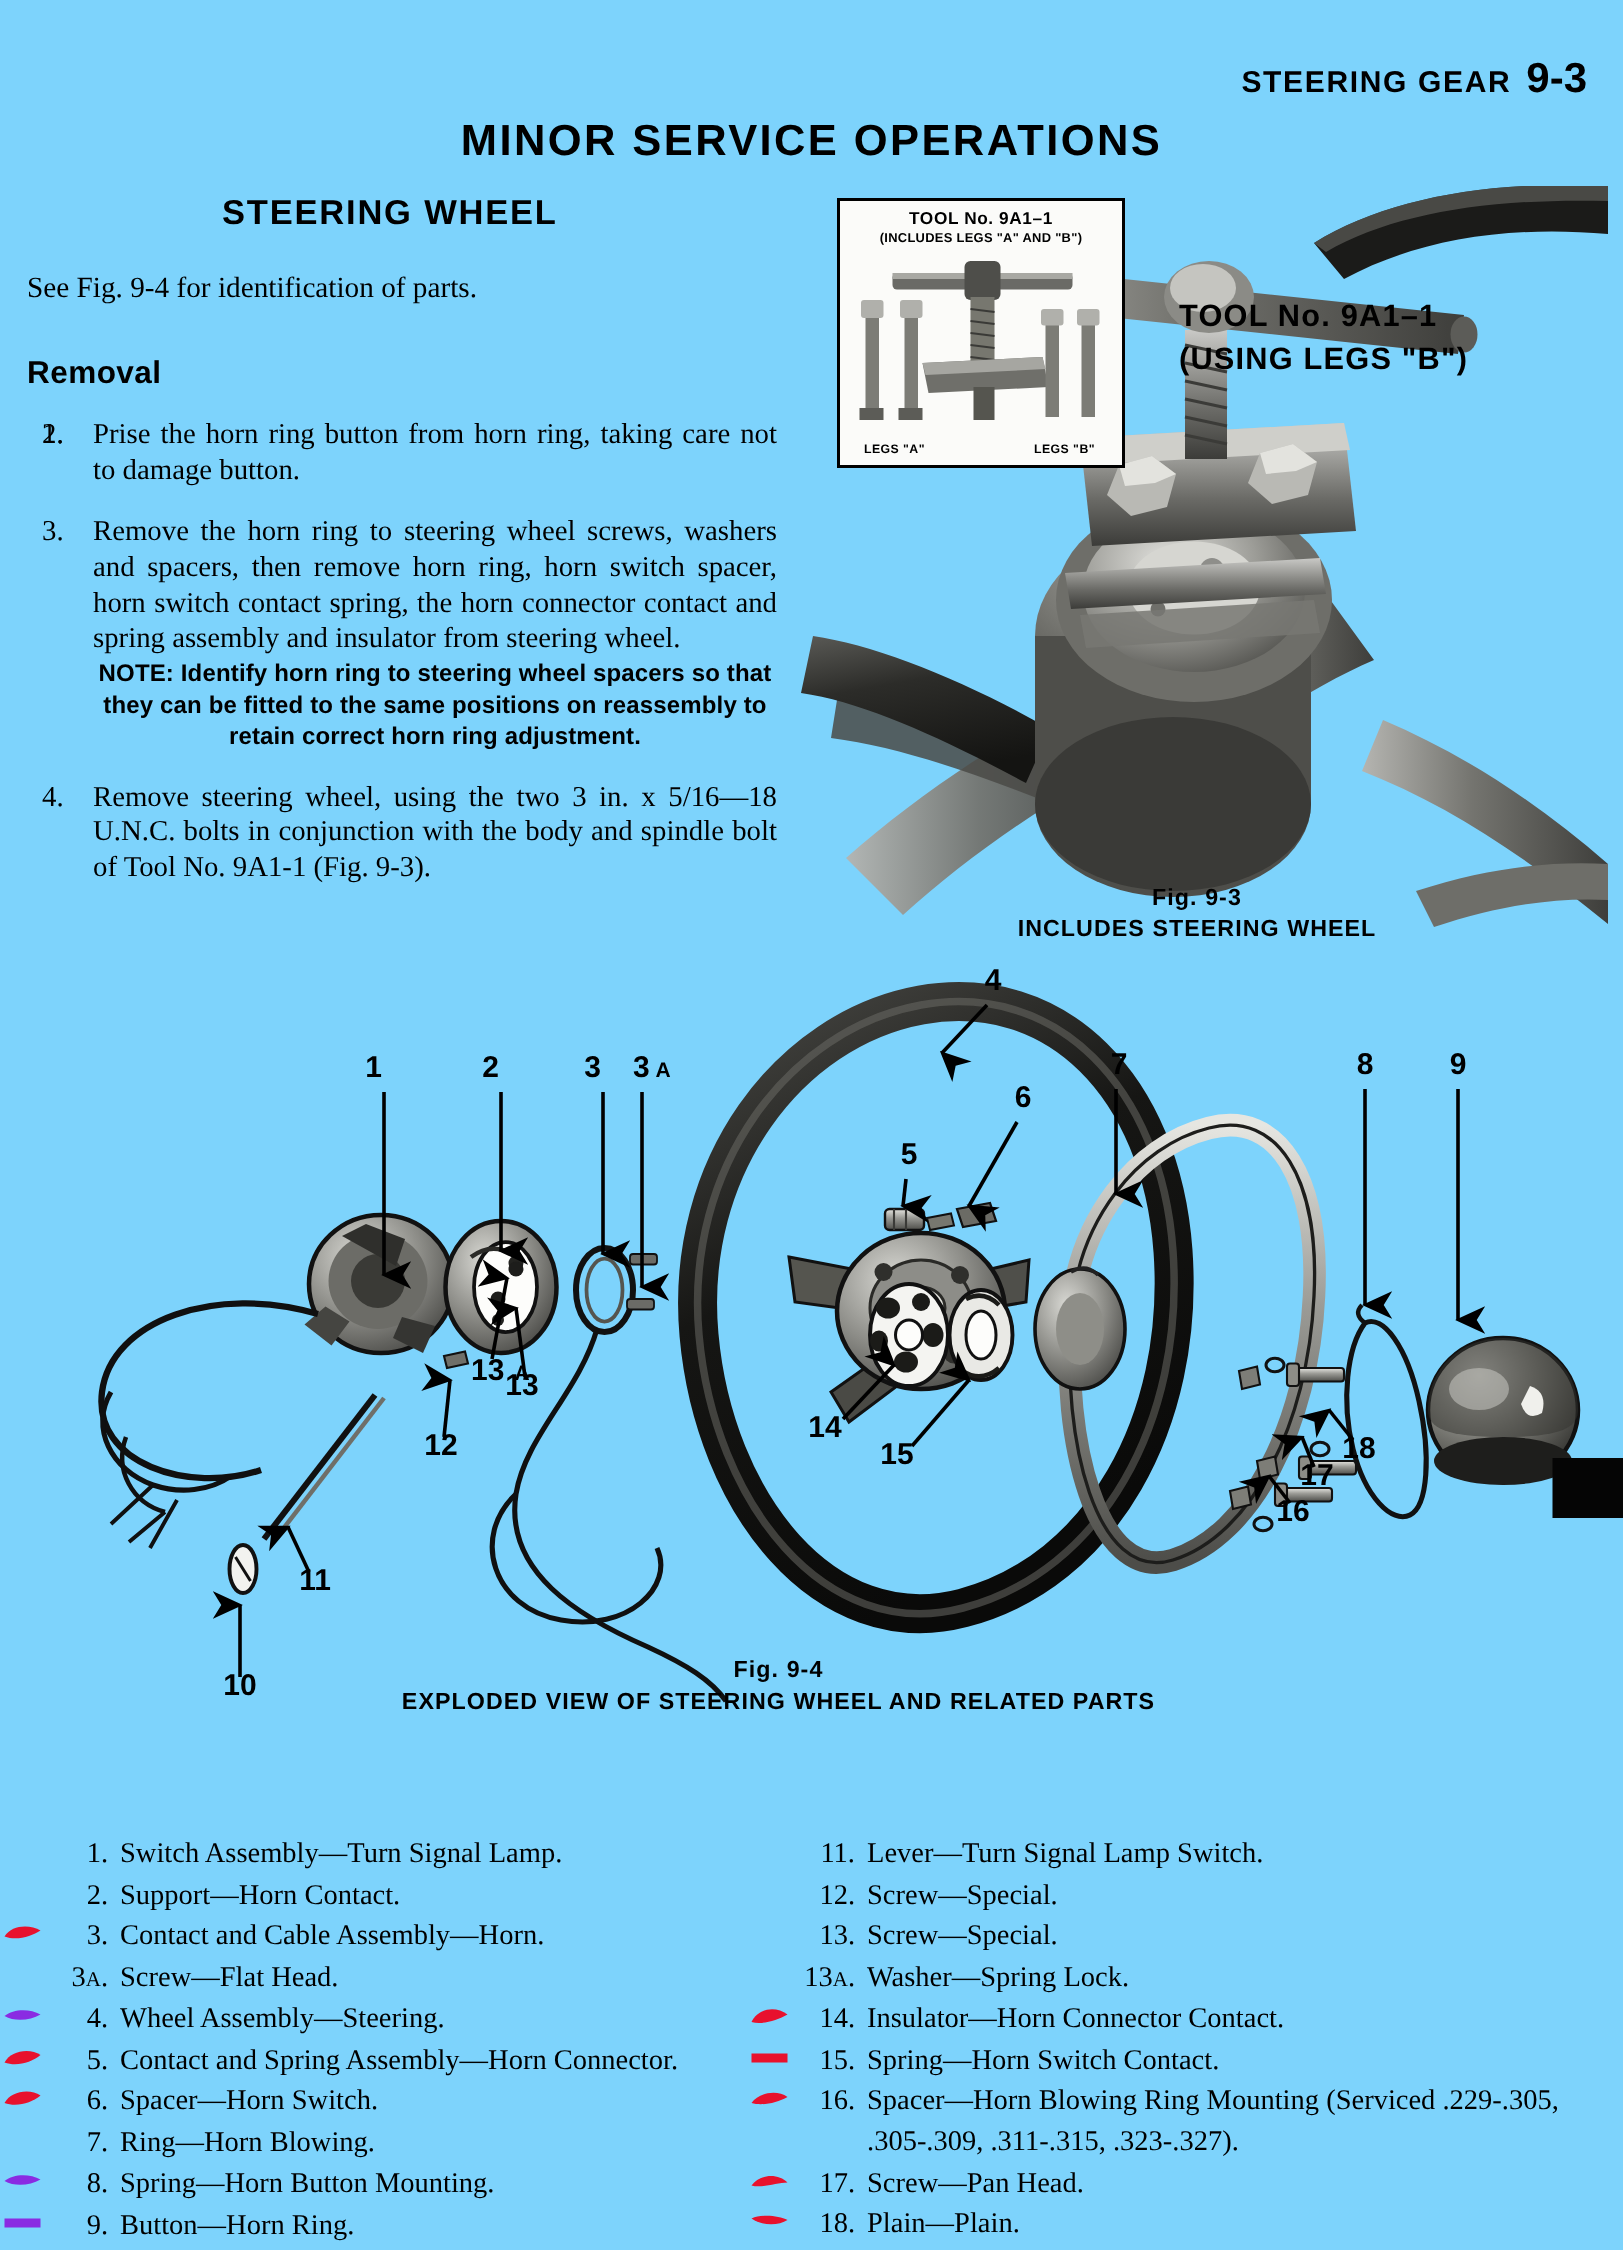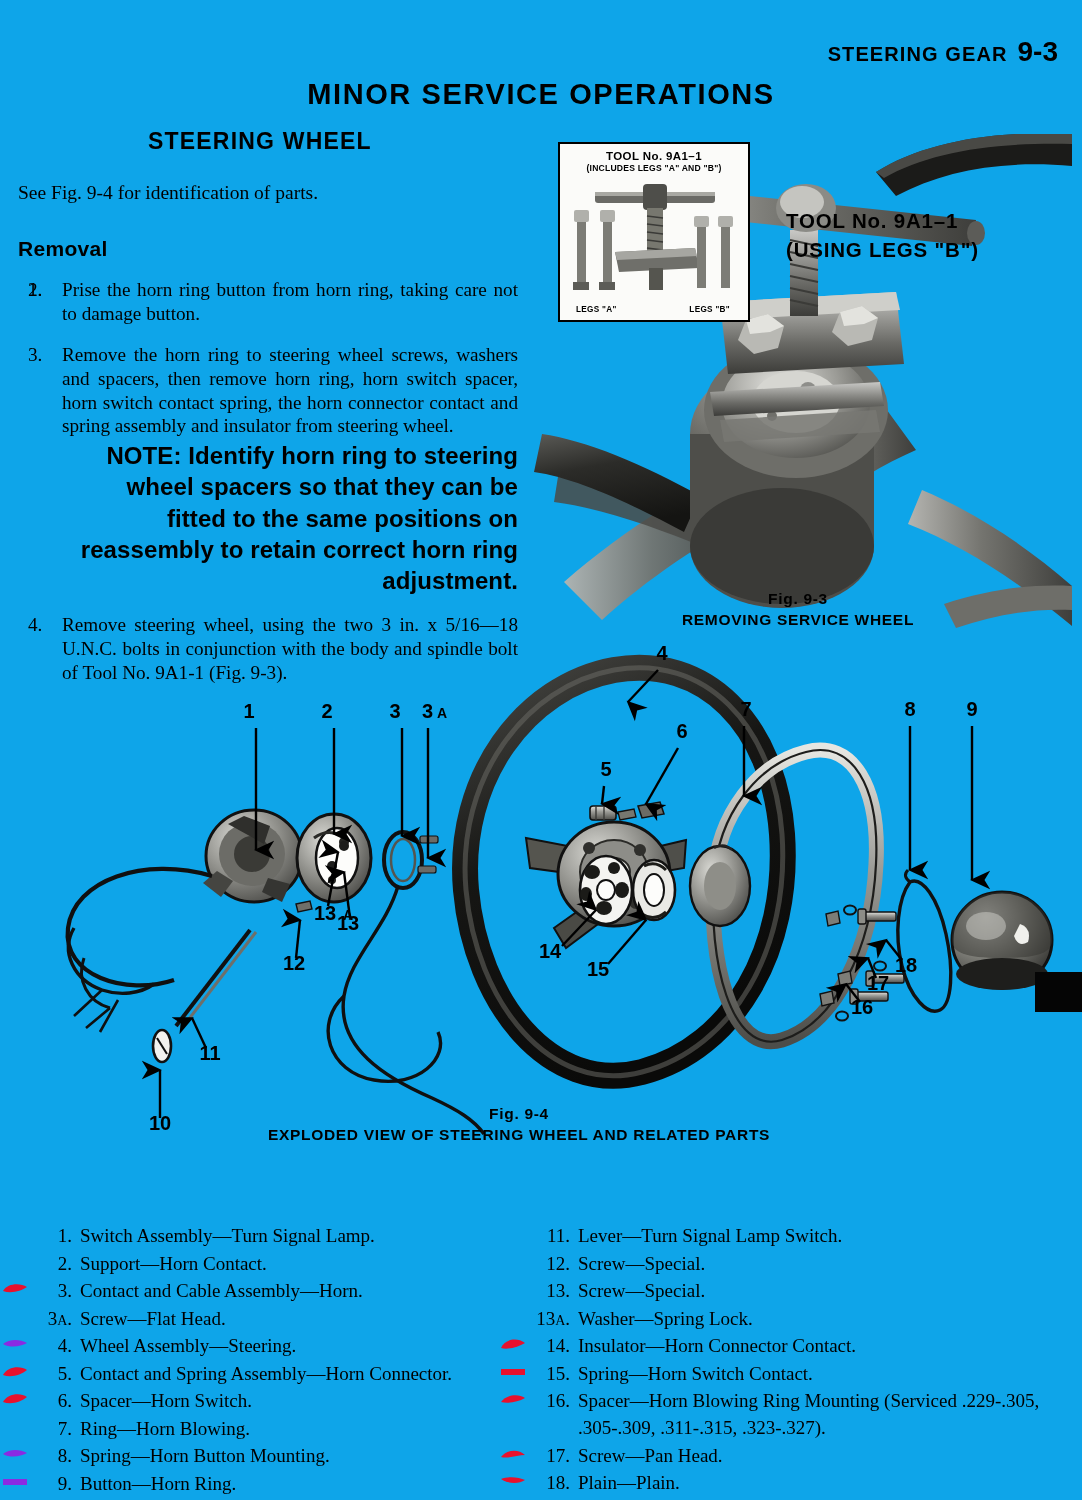--- a/index.html
+++ b/index.html
@@ -1,19 +1,19 @@
 <!DOCTYPE html>
 <html><head>
 <meta charset="utf-8">
 <style>
   html,body{margin:0;padding:0;background:#8a8a8a;}
   body{font-family:"Liberation Serif",serif;}
   .page{
     position:relative;width:1082px;height:1500px;
-    background:#0ea5e9;overflow:hidden;
+    background:#7dd3fc;overflow:hidden;
   }
   
   .runhead{
     position:absolute;left:0;right:24px;top:36px;
     text-align:right;
     font-family:"Liberation Sans",sans-serif;
     font-weight:bold;font-size:20px;letter-spacing:1.1px;
     color:#000;
   }
   .runhead .pgno{font-size:28px;letter-spacing:0;margin-left:10px;}
@@ -44,26 +44,26 @@
     position:relative;padding-left:44px;margin-top:17px;
     font-size:19.2px;line-height:1.24;text-align:justify;
   }
   ol.steps > li .num{
     position:absolute;left:10px;top:0;width:30px;
     text-align:left;font-size:19.2px;
   }
   .note{
     display:block;margin-top:2px;
     font-family:"Liberation Sans",sans-serif;
-    font-weight:bold;font-size:24px;line-height:1.3;
-    text-align:right;letter-spacing:.1px;
+    font-weight:bold;font-size:16px;line-height:1.3;
+    text-align:center;letter-spacing:.1px;
   }
   
   .fig93{
-    position:absolute;left:524px;top:134px;width:548px;height:512px;
+    position:absolute;left:524px;top:124px;width:548px;height:512px;
   }
   .fig93 svg{display:block;}
   .inset{
     position:absolute;left:34px;top:8px;width:192px;height:180px;
     border:2.5px solid #000;background:#fbfbf9;box-sizing:border-box;
   }
   .inset .t1{
     text-align:center;margin-top:6px;
     font-family:"Liberation Sans",sans-serif;font-weight:bold;
     font-size:11.5px;letter-spacing:.4px;
@@ -270,21 +270,21 @@
     </div>
 
     <div class="toolcap">
       <div>TOOL No. 9A1–1</div>
       <div>(USING  LEGS "B")</div>
     </div>
   </div>
 
   <div class="fig-cap" id="cap93">
     <div>Fig. 9-3</div>
-    <div>REMOVING SERVICE WHEEL</div>
+    <div>INCLUDES STEERING WHEEL</div>
   </div>
 
   <div class="fig94">
     <svg width="1054" height="530" viewBox="0 0 1054 530">
       <defs>
         <radialGradient id="gpart" cx="0.35" cy="0.3" r="0.85">
           <stop offset="0" stop-color="#d9d9d4"></stop>
           <stop offset="0.5" stop-color="#8d8d88"></stop>
           <stop offset="1" stop-color="#3d3d3a"></stop>
         </radialGradient>

